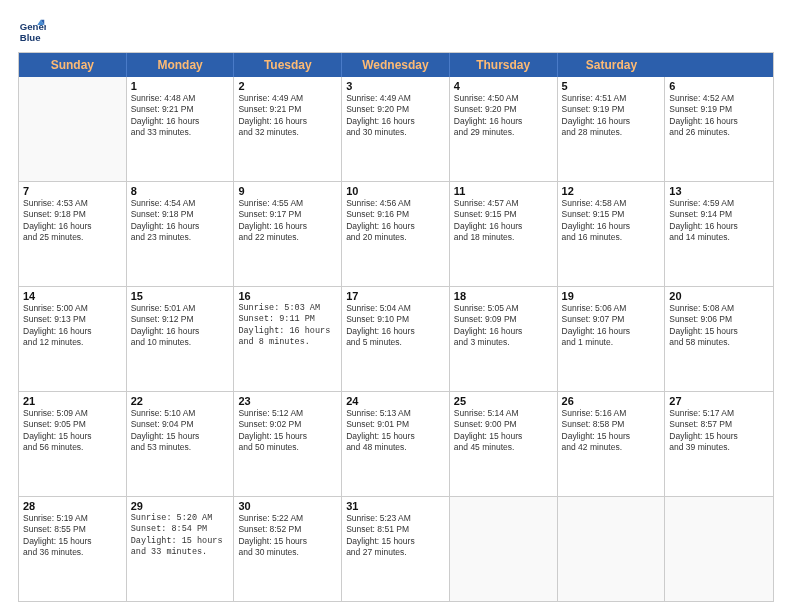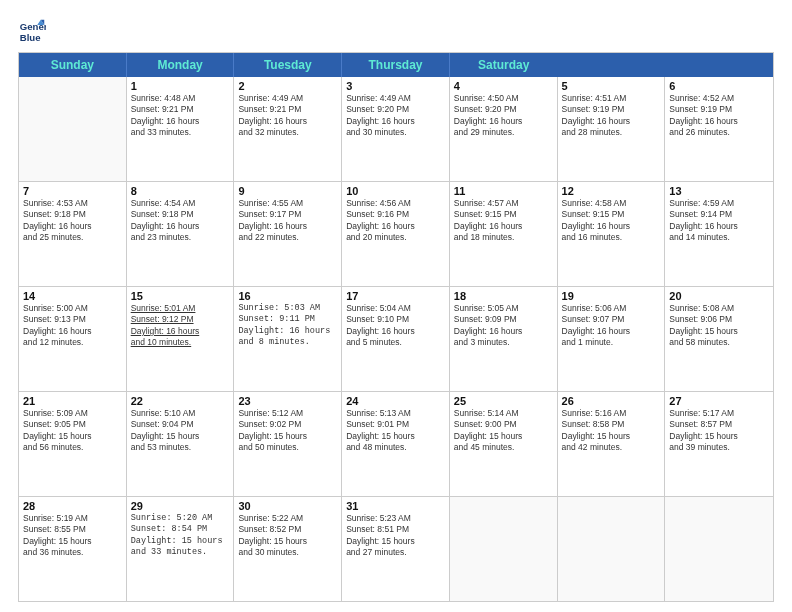--- a/index.html
+++ b/index.html
@@ -60,21 +60,21 @@
       flex-direction: column;
       border: 1px solid #ccc;
       overflow: hidden;
     }
     .cal-header {
       display: grid;
       grid-template-columns: repeat(7, 1fr);
       background: #2c5fac;
     }
     .cal-header-cell {
-      color: #5eead4;
+      color: #fdba74;
       font-size: 12px;
       font-weight: bold;
       text-align: center;
       padding: 5px 2px;
       border-right: 1px solid #4a7bc8;
     }
     .cal-header-cell:last-child { border-right: none; }
     .cal-body {
       flex: 1;
       display: flex;
@@ -130,20 +130,21 @@
       <div class="main-title"></div>
       <div class="subtitle"></div>
     </div>
   </div>
 
   <div class="calendar">
     <div class="cal-header">
     <div class="cal-header-cell">Sunday</div>
         <div class="cal-header-cell">Monday</div>
         <div class="cal-header-cell">Tuesday</div>
+        <div class="cal-header-cell">Wednesday</div>
         <div class="cal-header-cell">Thursday</div>
         <div class="cal-header-cell">Saturday</div>
       </div>
     <div class="cal-body">
     <div class="cal-row">
           <div class="cal-cell empty"></div>
           <div class="cal-cell">
             <div class="cell-date">1</div>
             <div class="cell-info" style="white-space: pre-line;">Sunrise: 4:48 AM
 Sunset: 9:21 PM
@@ -240,21 +241,21 @@
         <div class="cal-row">
           <div class="cal-cell">
             <div class="cell-date">14</div>
             <div class="cell-info" style="white-space: pre-line;">Sunrise: 5:00 AM
 Sunset: 9:13 PM
 Daylight: 16 hours
 and 12 minutes.</div>
           </div>
           <div class="cal-cell">
             <div class="cell-date">15</div>
-            <div class="cell-info" style="white-space: pre-line; text-decoration: underline;">Sunrise: 5:01 AM
+            <div class="cell-info" style="white-space: pre-line;">Sunrise: 5:01 AM
 Sunset: 9:12 PM
 Daylight: 16 hours
 and 10 minutes.</div>
           </div>
           <div class="cal-cell">
             <div class="cell-date">16</div>
             <div class="cell-info" style="white-space: pre-line; font-family: Liberation Mono, monospace;">Sunrise: 5:03 AM
 Sunset: 9:11 PM
 Daylight: 16 hours
 and 8 minutes.</div>

